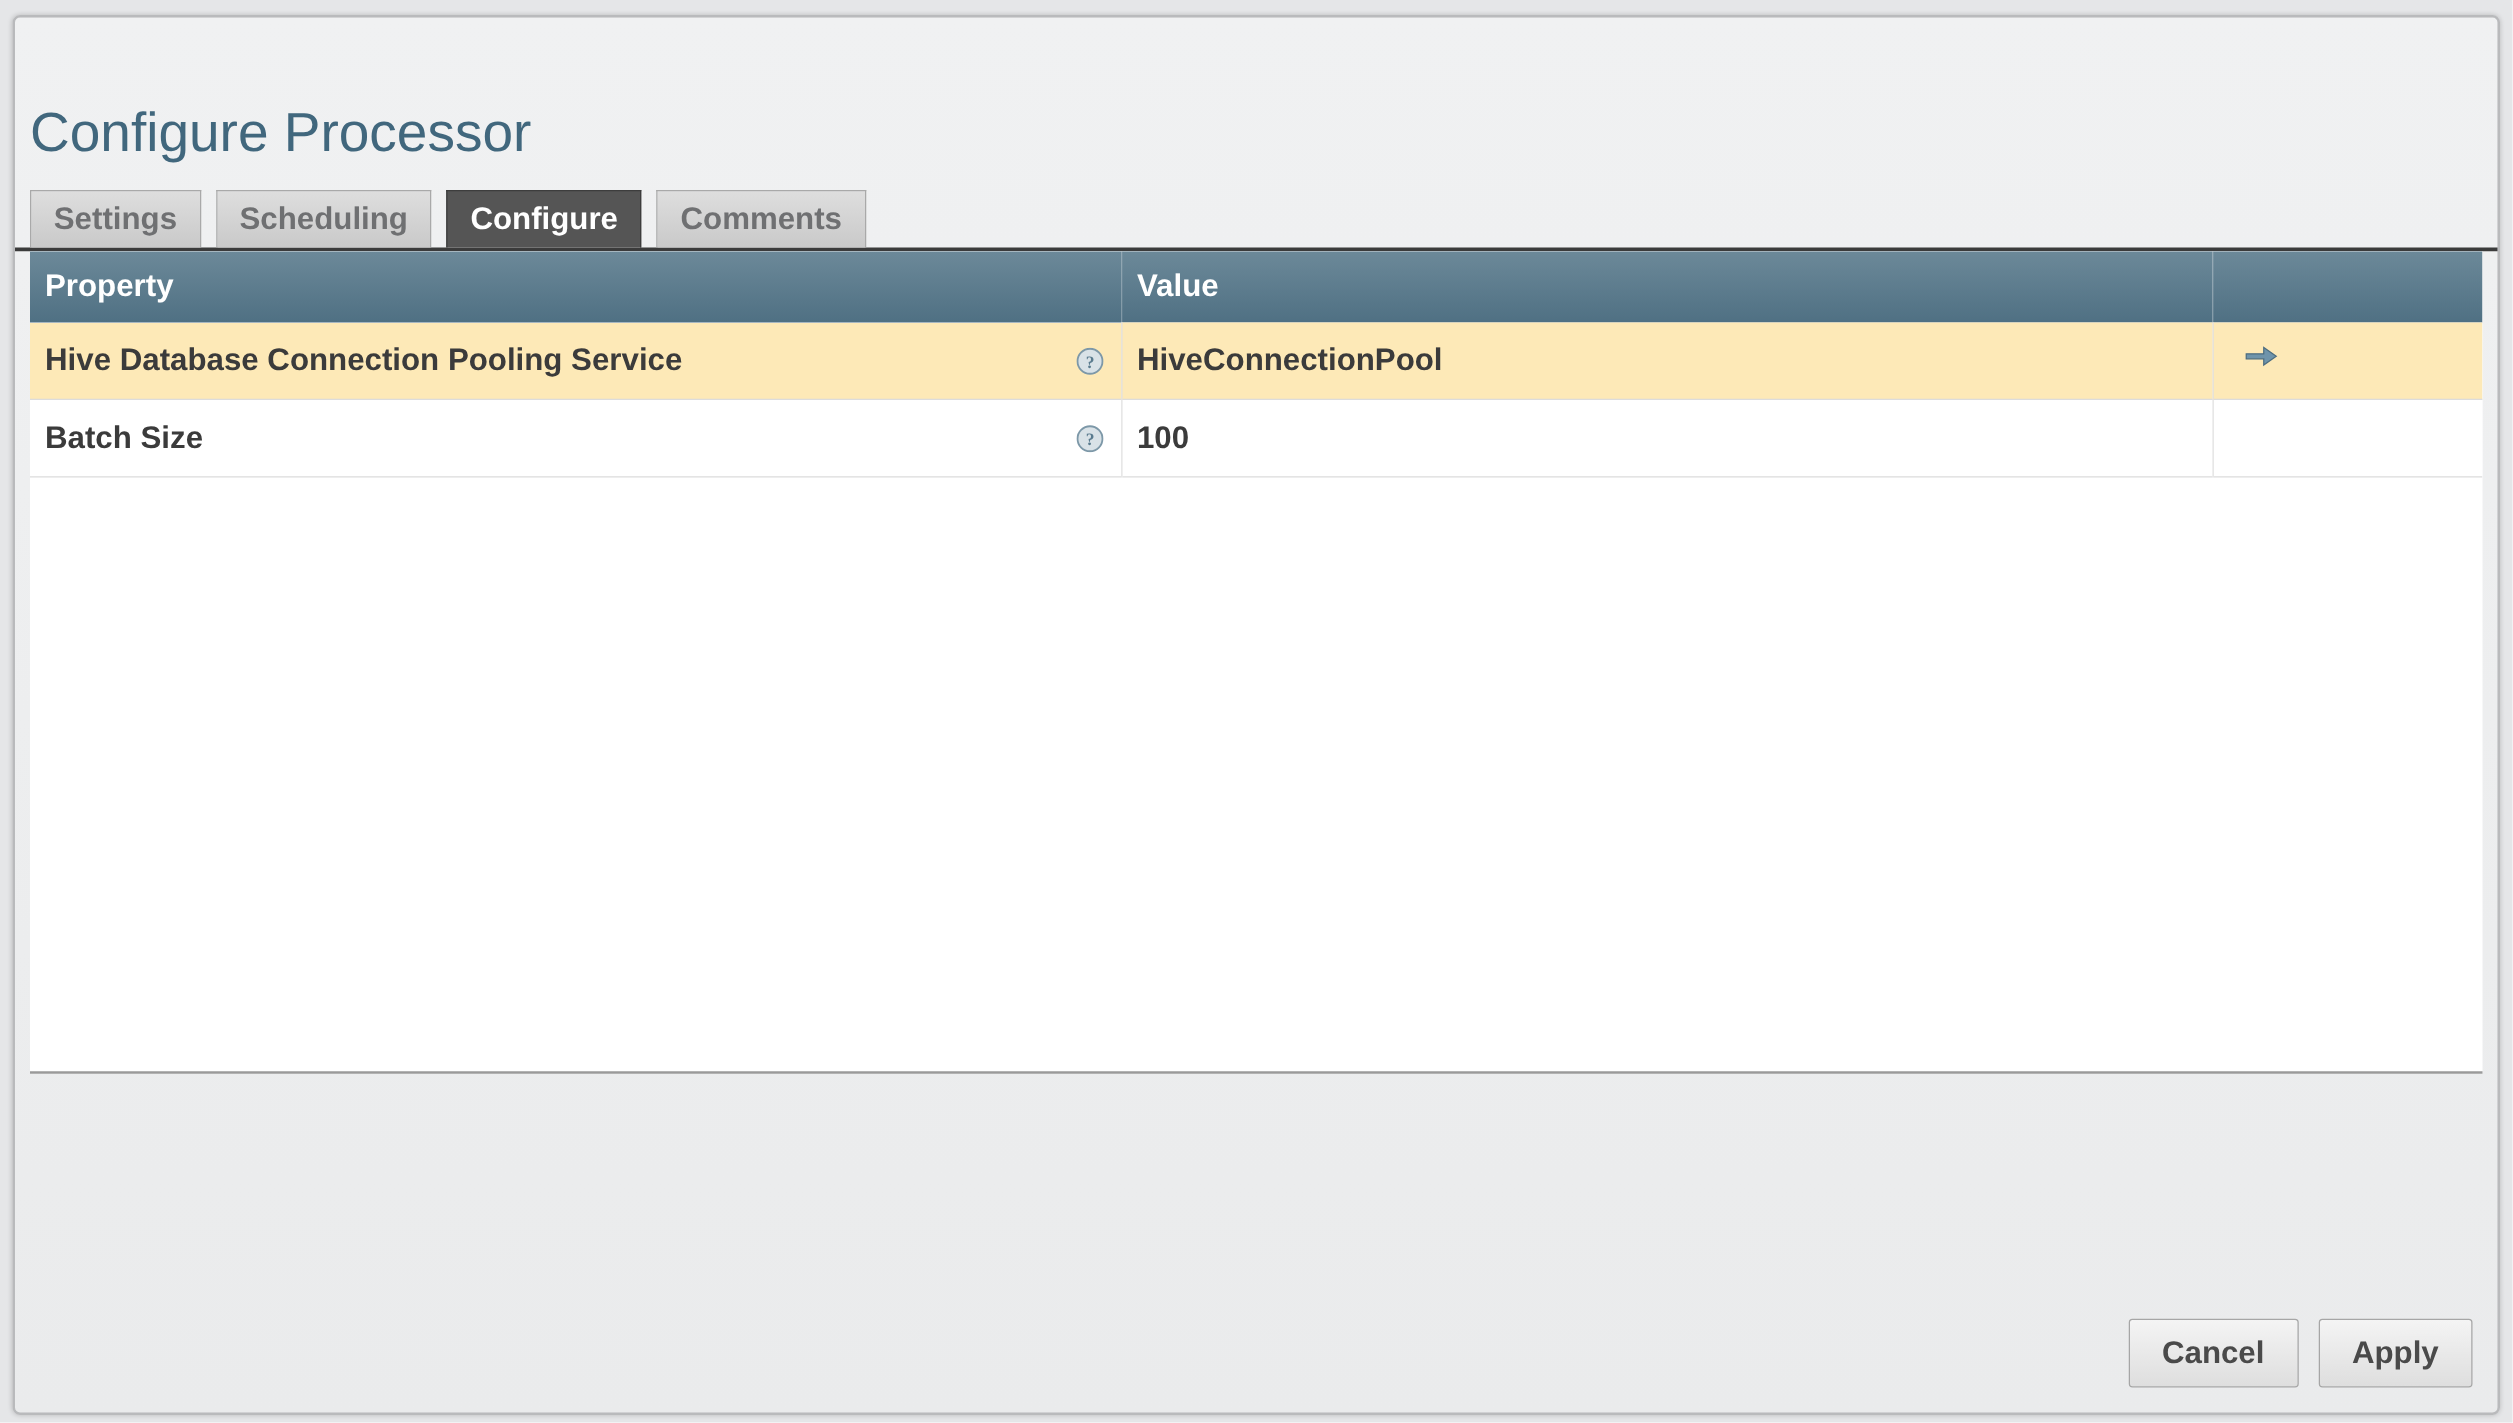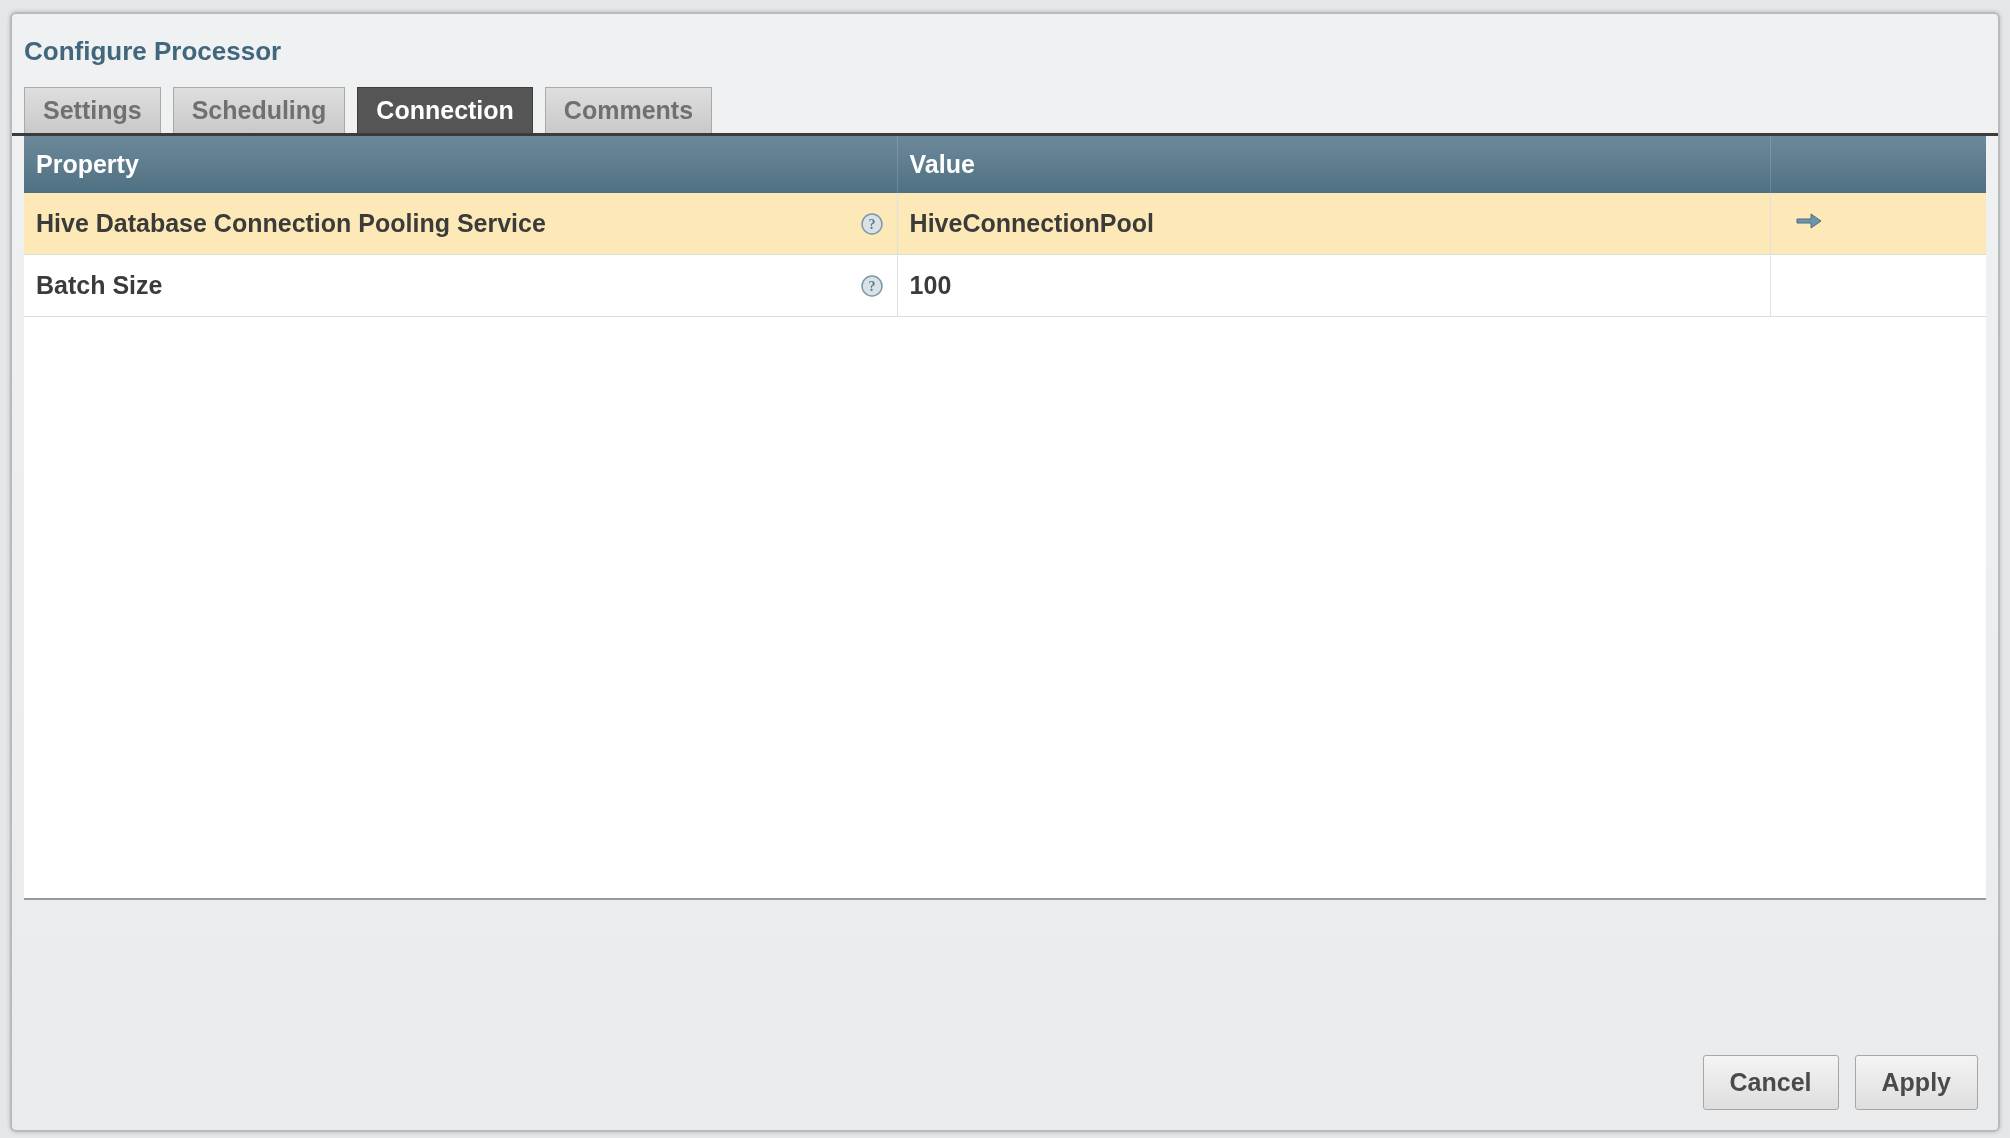--- a/index.html
+++ b/index.html
@@ -16,24 +16,25 @@
     left: 10px;
     top: 12px;
     width: 1990px;
     height: 1120px;
     background: linear-gradient(to bottom, #f0f1f2 0%, #eaebec 100%);
     border: 2px solid #b9babc;
     border-radius: 6px;
     box-shadow: 0 0 4px rgba(0,0,0,0.2);
   }
   .dialog-title {
-    font-size: 26px;
-    font-weight: bold;
+    font-size: 44px;
+    font-weight: normal;
     color: #41677d;
     padding: 22px 0 20px 12px;
+    margin-top: 46px;
   }
   .tabs {
     display: flex;
     gap: 12px;
     padding-left: 12px;
     border-bottom: 3px solid #3b3b3b;
   }
   .tab {
     background: linear-gradient(to bottom, #dedede, #c9c9c9);
     border: 1px solid #a9a9a9;
@@ -132,21 +133,21 @@
     width: 22px;
     height: 22px;
     cursor: pointer;
   }
   .help-icon svg { display:block; }
   .action-cell { text-align: left; padding-left: 24px !important; }
   .arrow-icon svg { display:block; }
   .arrow-icon { cursor:pointer; display:inline-block; }
   .table-wrap {
     background: #ffffff;
-    height: 764px;
+    height: 658px;
     border-bottom: 2px solid #9a9a9a;
     overflow: hidden;
   }
   .footer {
     position: absolute;
     right: 20px;
     bottom: 20px;
     display: flex;
     gap: 16px;
   }
@@ -163,21 +164,21 @@
 </style>
 </head>
 <body>
 
 <div class="dialog">
   <div class="dialog-title">Configure Processor</div>
 
   <div class="tabs">
     <div class="tab">Settings</div>
     <div class="tab">Scheduling</div>
-    <div class="tab active">Connection</div>
+    <div class="tab active">Configure</div>
     <div class="tab">Comments</div>
   </div>
 
   <div class="tab-body">
 
     <div class="table-wrap">
       <table class="table">
         <colgroup>
           <col class="col-property">
             <col class="col-value">

